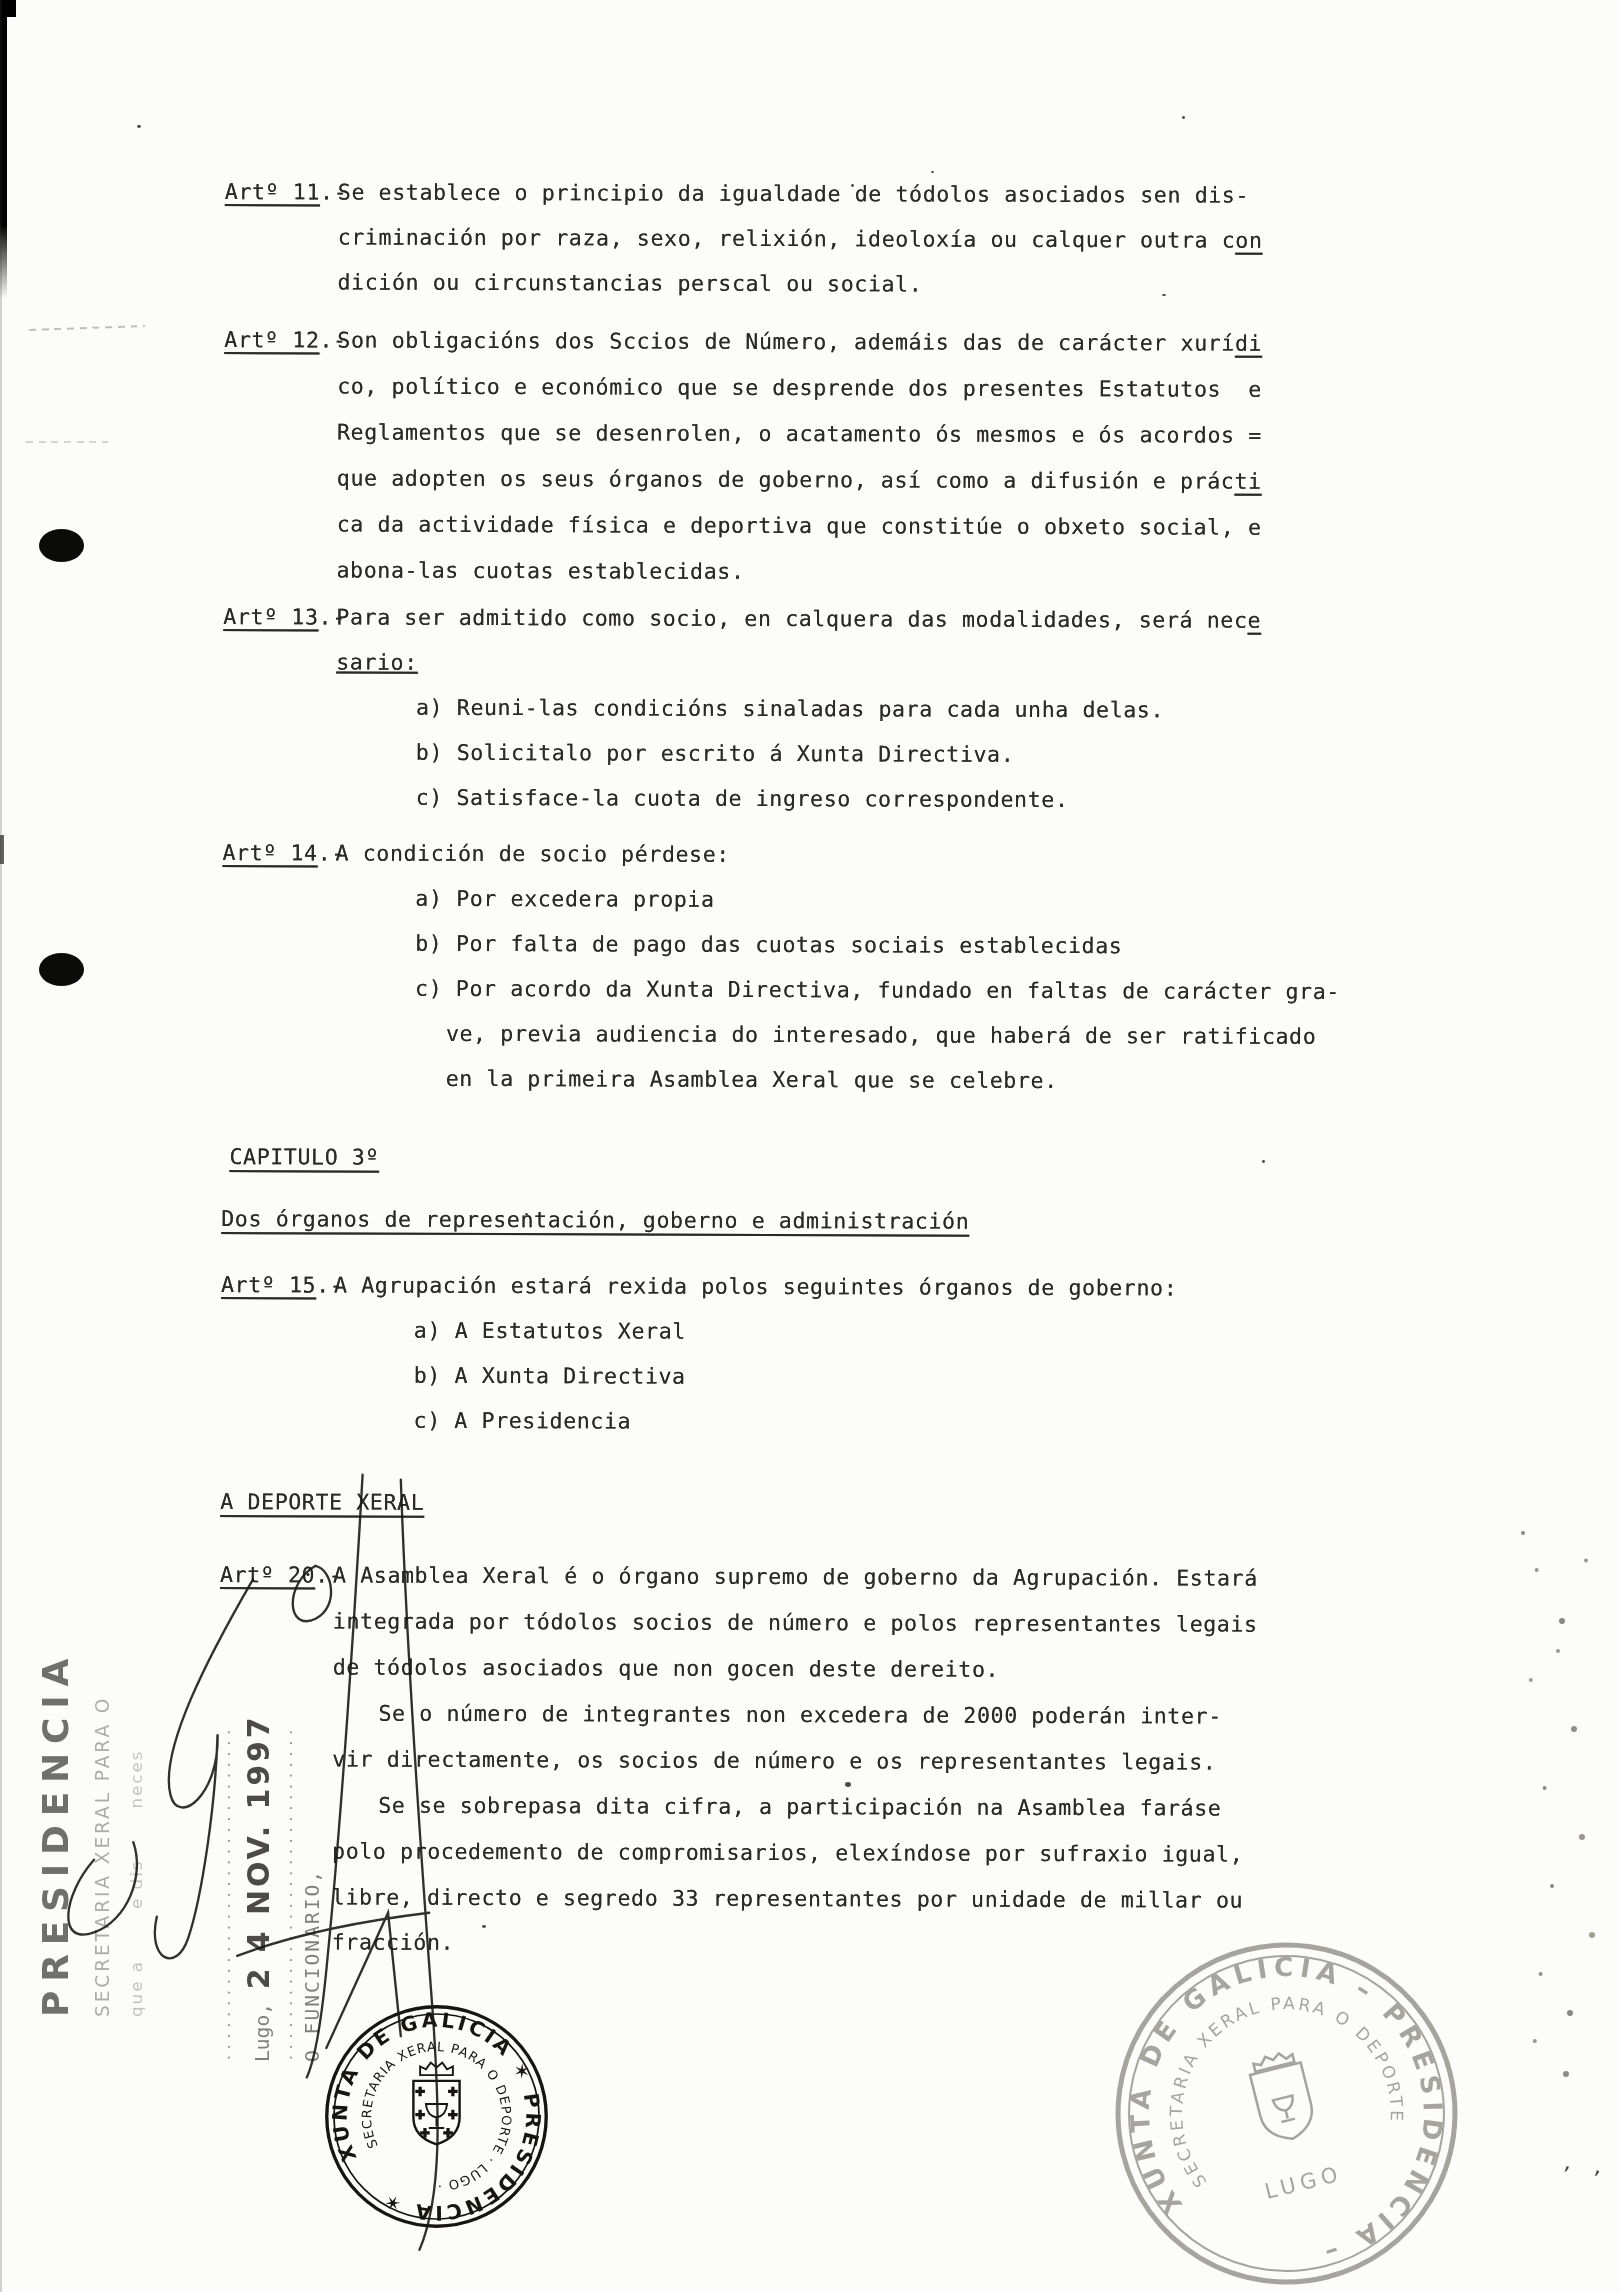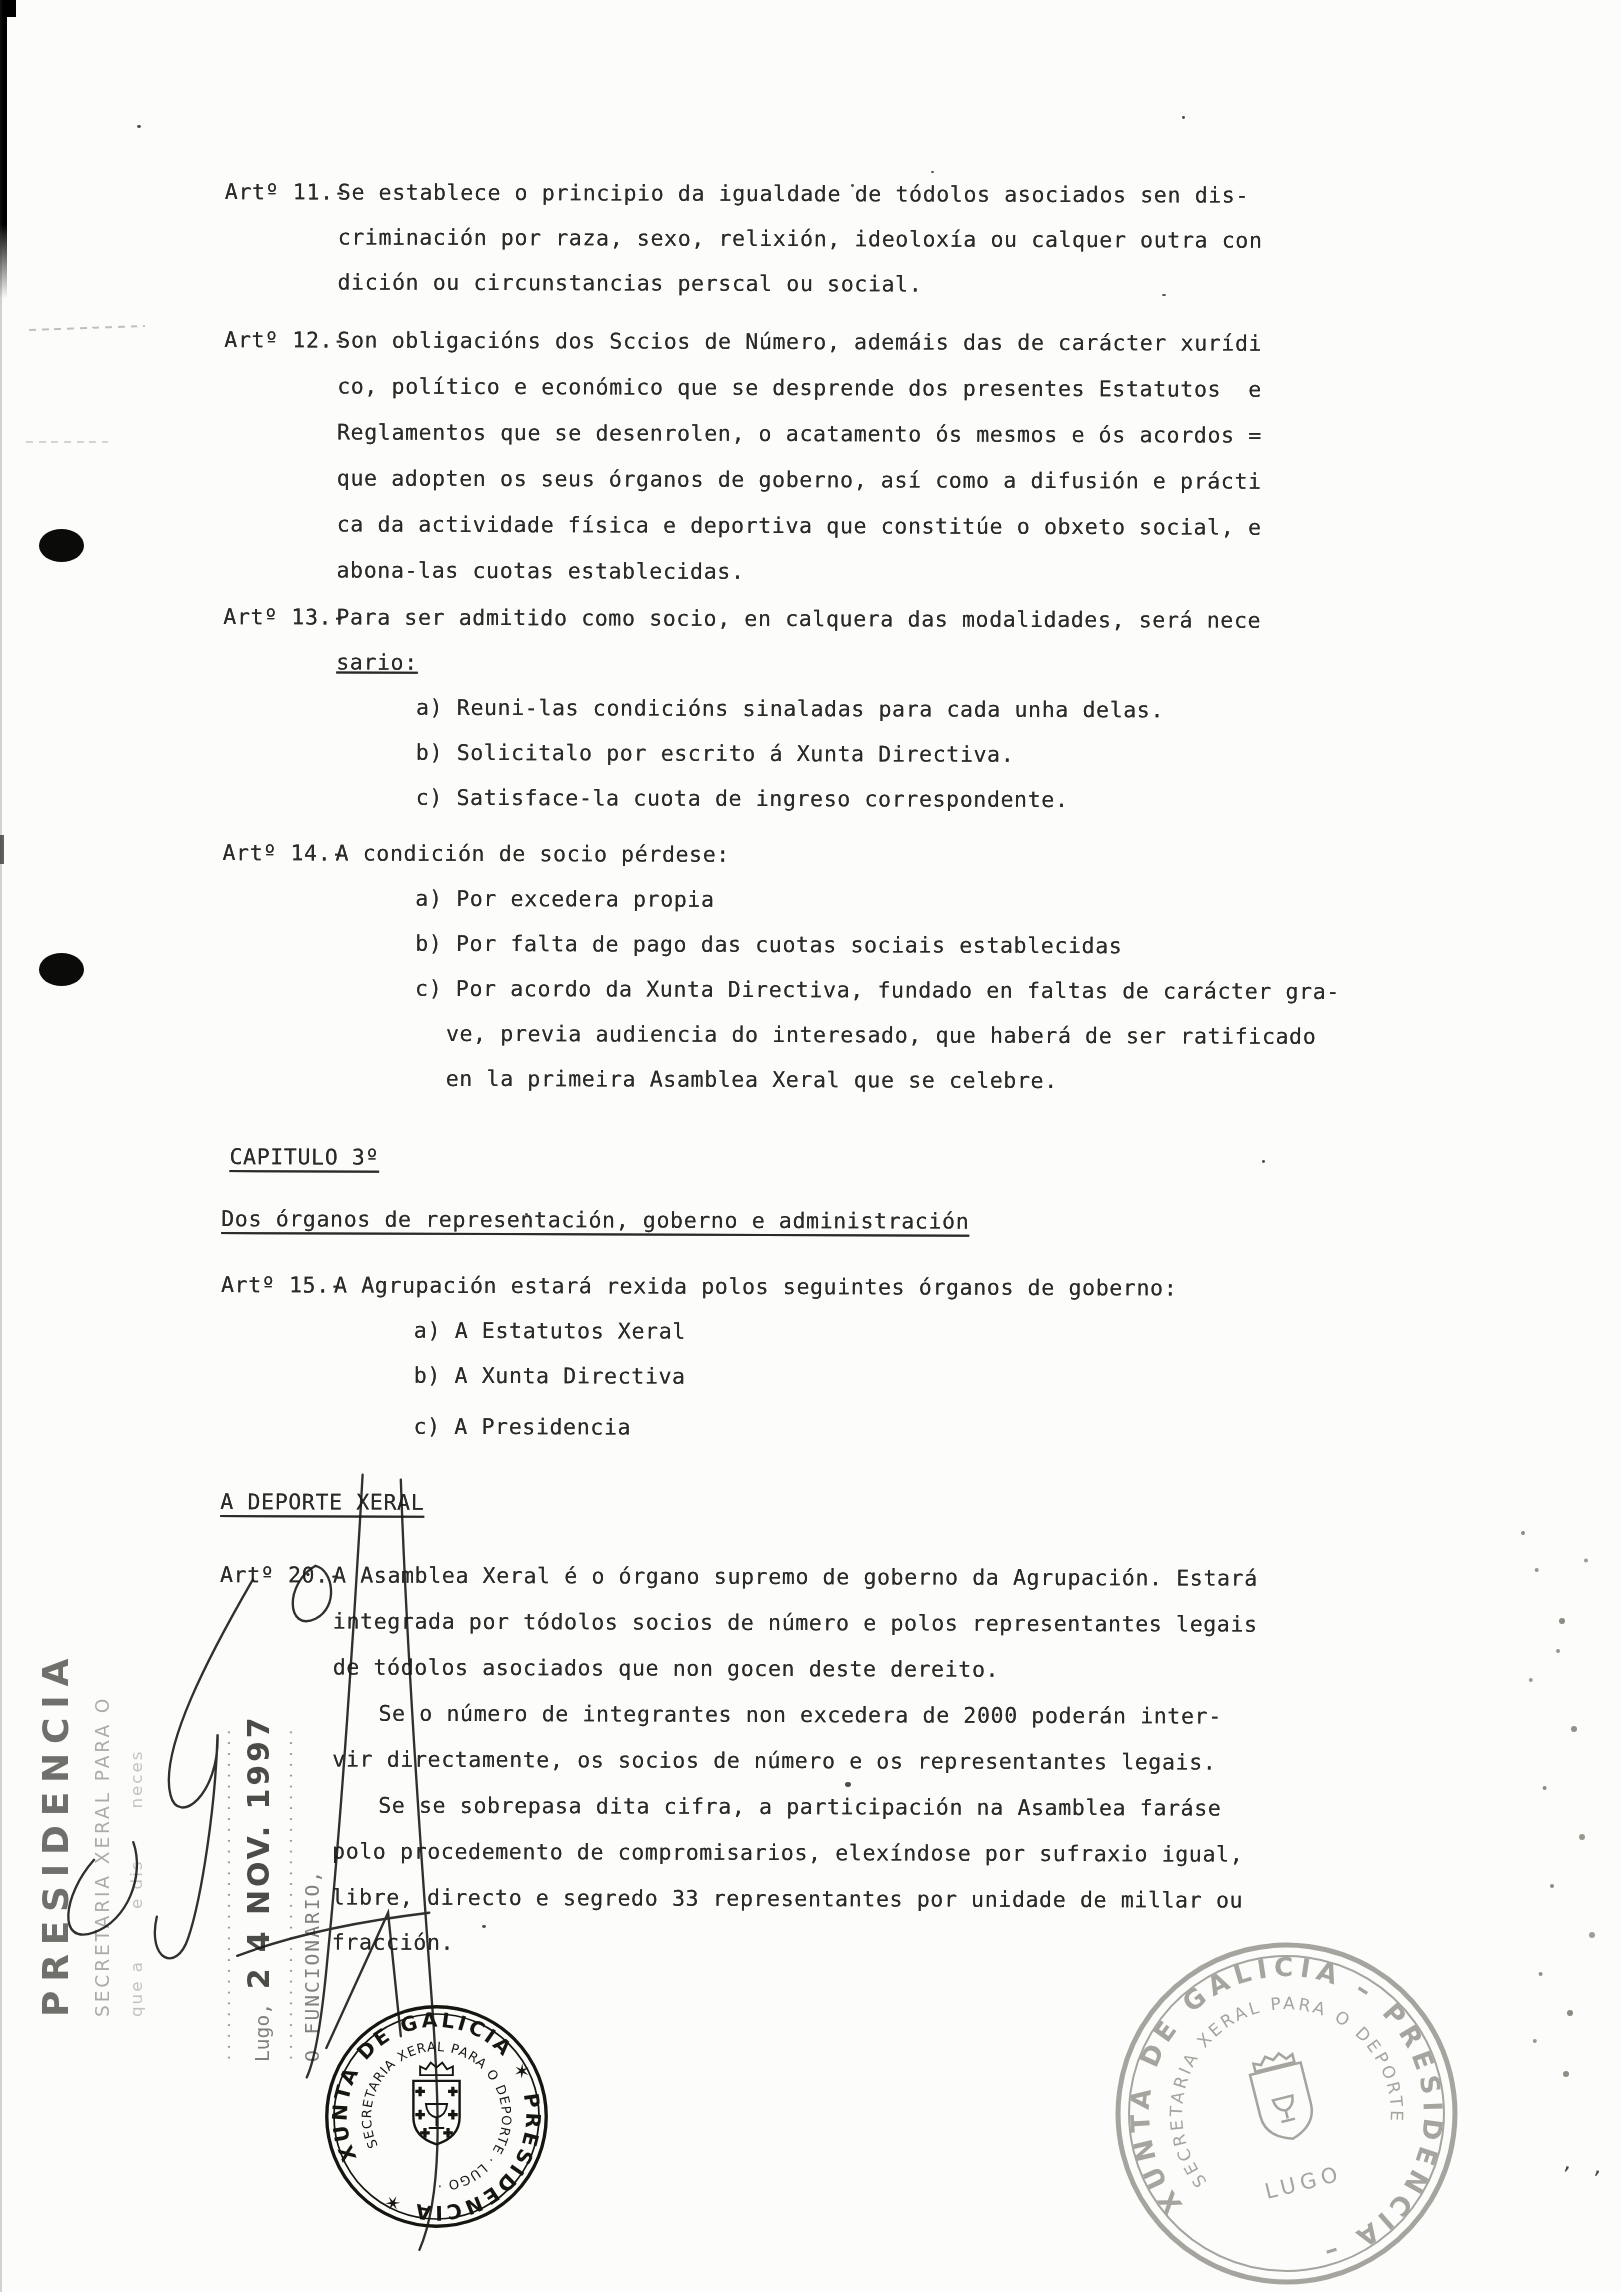--- a/index.html
+++ b/index.html
@@ -10,21 +10,21 @@
   }
   
   #doc{position:absolute;left:0;top:0;width:100%;height:100%;transform:rotate(0.2deg);transform-origin:196px 147px;}
   .blk{position:absolute;left:0;width:100%;}
   .dline{
     position:absolute;white-space:pre;font-size:21.6px;letter-spacing:0.6px;
     line-height:29px;text-shadow:0 0 0.5px rgba(40,38,34,.75);
   }
   .lab{left:225px;}
   .ind0{left:338px;} .ind1{left:418px;} .ind2{left:449px;} .ind3{left:384px;}
-  .u,.ut{text-underline-offset:4.9px;text-decoration-thickness:1.6px;}
+  .u,.ut{text-decoration:underline;text-underline-offset:4.9px;text-decoration-thickness:1.6px;}
   .heading{left:225px;text-decoration:underline;text-underline-offset:5.9px;text-decoration-thickness:1.6px;}
   
   .rot{position:absolute;transform-origin:0 0;transform:rotate(-90deg);}
   #rot-a{left:35px;top:2017px;width:482px;}
   .stamp-presidencia{font-family:"DejaVu Sans",sans-serif;font-size:36px;font-weight:600;
     letter-spacing:8.8px;color:#3a3a36;opacity:.72;filter:blur(0.3px);}
   .stamp-secretaria{font-family:"DejaVu Sans",sans-serif;font-size:18.6px;letter-spacing:2.9px;
     color:#4a4a44;opacity:.45;margin-top:15.7px;filter:blur(0.5px);}
   .stamp-frags{display:flex;gap:51px;font-family:"DejaVu Sans",sans-serif;font-size:16.7px;
     color:#55544e;opacity:.34;margin-top:13.7px;filter:blur(0.6px);letter-spacing:2px;}
@@ -104,21 +104,21 @@
         <div class="dline heading" style="top: 0px; margin-left: 8px;">CAPITULO 3º</div>
       </div>
       <div class="blk" style="top: 1204px;">
         <div class="dline heading" style="top: 0px;">Dos órganos de representación, goberno e administración</div>
       </div>
       <div class="blk" style="top: 1270px;">
         <div class="dline lab" style="top: 0px;"><span class="u">Artº 15</span><span>.-</span></div>
         <div class="dline ind0" style="top: 0px;"><span>A Agrupación estará rexida polos seguintes órganos de goberno:</span></div>
         <div class="dline ind1" style="top: 45px;"><span>a) A Estatutos Xeral</span></div>
         <div class="dline ind1" style="top: 90px;"><span>b) A Xunta Directiva</span></div>
-        <div class="dline ind1" style="top: 135px; margin-top: 6px;"><span>c) A Presidencia</span></div>
+        <div class="dline ind1" style="top: 135px;"><span>c) A Presidencia</span></div>
       </div>
       <div class="blk" style="top: 1487px;">
         <div class="dline heading" style="top: 0px;">A DEPORTE XERAL</div>
       </div>
       <div class="blk" style="top: 1560px;">
         <div class="dline lab" style="top: 0px;"><span class="u">Artº 20</span><span>.-</span></div>
         <div class="dline ind0" style="top: 0px;"><span>A Asamblea Xeral é o órgano supremo de goberno da Agrupación. Estará</span></div>
         <div class="dline ind0" style="top: 46px;"><span>integrada por tódolos socios de número e polos representantes legais</span></div>
         <div class="dline ind0" style="top: 92px;"><span>de tódolos asociados que non gocen deste dereito.</span></div>
         <div class="dline ind3" style="top: 138px;"><span>Se o número de integrantes non excedera de 2000 poderán inter-</span></div>

